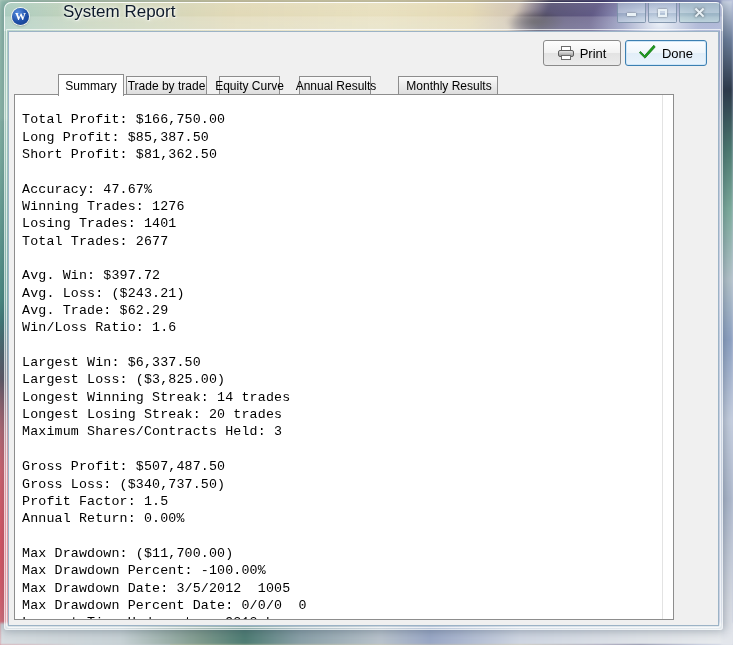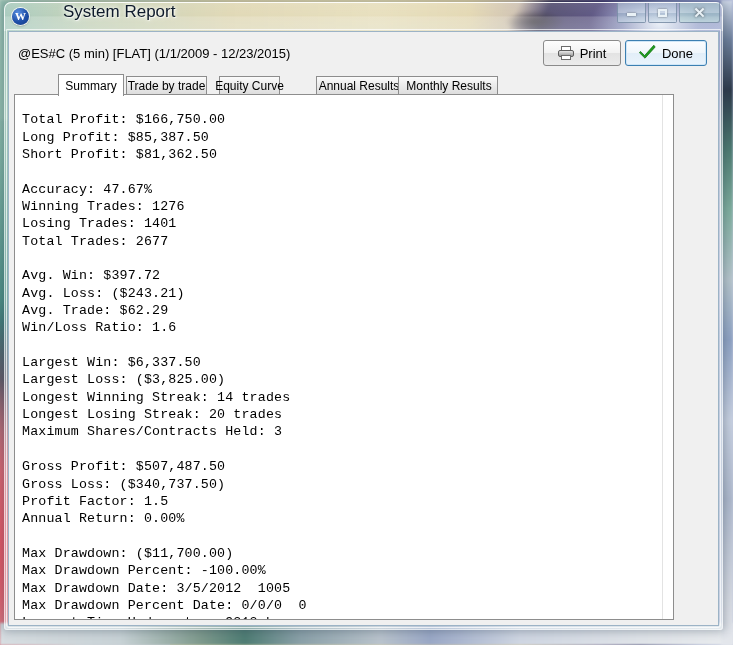--- a/index.html
+++ b/index.html
@@ -303,21 +303,20 @@
       <span class="glyph">
           <span class="xglyph">✕</span>
         </span>
     </div>
   </div>
 
   <div id="frame-inner"></div>
 
   <div id="client">
 
-    <div id="report-header">@ES#C (5 min) [FLAT]  (1/1/2009 - 12/23/2015)</div>
 
     <div class="toolbtn" id="done-button">
       <span>
         <svg class="check-icon" viewBox="0 0 17 15" xmlns="http://www.w3.org/2000/svg">
           <path d="M1.5 7.4 L5.6 11.6 L14.8 1.2 L16.2 3.0 L6.0 14.2 L0.3 8.6 Z" fill="#1f9e1f" stroke="#0b6b0b" stroke-width="0.7" stroke-linejoin="round"></path>
         </svg>
       </span>
       <span>Done</span>
     </div>
 
@@ -333,21 +332,21 @@
     <div id="tabstrip">
         <div class="tab active" style="left: 0px; width: 66px;">
           <span>Summary</span>
         </div>
         <div class="tab" style="left: 68px; width: 81px;">
           <span>Trade by trade</span>
         </div>
         <div class="tab" style="left: 161px; width: 61px;">
           <span>Equity Curve</span>
         </div>
-        <div class="tab" style="left: 258px; width: 84px; padding-left: 8px;">
+        <div class="tab" style="left: 241px; width: 72px; padding-left: 8px;">
           <span>Annual Results</span>
         </div>
         <div class="tab" style="left: 340px; width: 100px; padding-left: 8px;">
           <span>Monthly Results</span>
         </div>
       </div>
 
     <div id="report-panel">
       <div id="margin-line"></div>
       <pre id="report-text">Total Profit: $166,750.00

